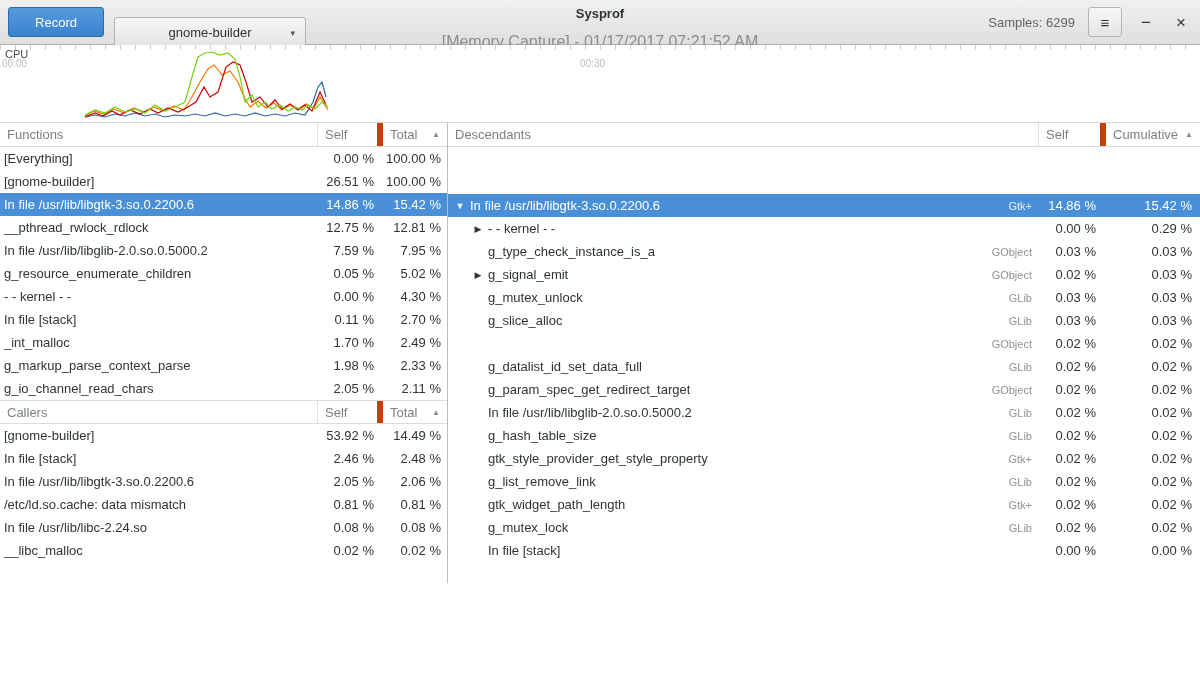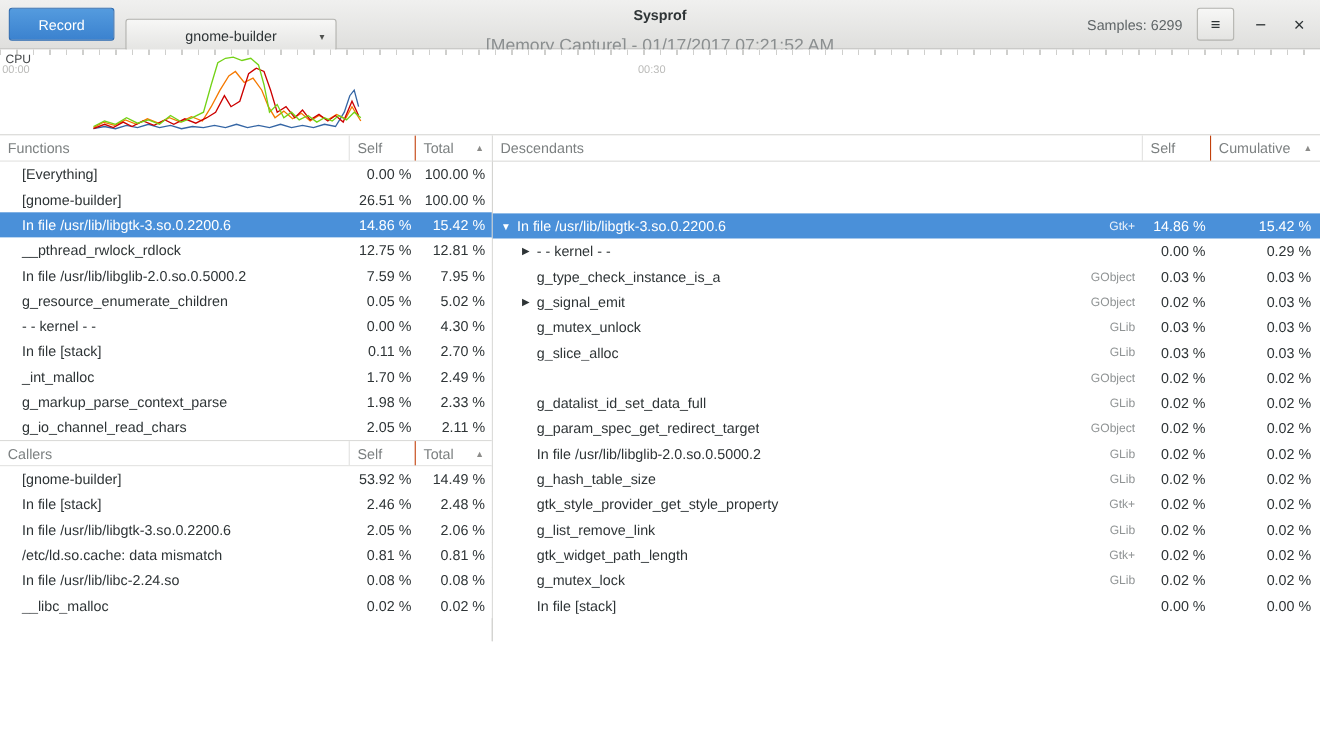--- a/index.html
+++ b/index.html
@@ -35,30 +35,30 @@
 
   
   .main{display:flex;flex:1;min-height:0;}
   .left{width:448px;flex:none;border-right:1px solid #bdbdb9;display:flex;flex-direction:column;background:#fff;}
   .right{flex:1;display:flex;flex-direction:column;background:#fff;gap:47px;}
 
   .thead{display:flex;height:24px;flex:none;border-bottom:1px solid #dbdbd9;color:#7c8081;background:#fff;}
   .thead .h{display:flex;align-items:center;padding:0 7px;}
   .h-name{flex:1;}
   .h-num{width:60px;flex:none;border-left:1px solid #e2e2e0;}
-  .h-last{width:70px;flex:none;border-left:1px solid #c2410c;justify-content:space-between;}
+  .h-last{width:70px;flex:none;border-left:6px solid #c2410c;justify-content:space-between;}
   .desc .h-num{width:62px;}
   .desc .h-last{width:100px;}
   .callers-head{border-top:1px solid #dbdbd9;}
   .sort{font-size:8px;color:#8c8c8a;}
 
   .tbody{flex:none;}
   .trow{display:flex;align-items:center;height:23px;background:#fff;}
   .trow.selected{background:#4a90d9;color:#fff;}
-  .c-name{flex:1;padding-left:20px;white-space:nowrap;overflow:hidden;}
+  .c-name{flex:1;padding-left:4px;white-space:nowrap;overflow:hidden;}
   .c-self{flex:none;width:60px;text-align:right;padding-right:3px;}
   .c-total{flex:none;width:70px;text-align:right;padding-right:6px;}
 
   .drow .exp{flex:none;width:16px;text-align:center;font-size:9px;color:#2e3436;}
   .drow.selected .exp{color:#fff;}
   .drow .d-name{flex:none;padding-left:2px;white-space:nowrap;overflow:hidden;}
   .drow .d-tag{margin-left:auto;flex:none;font-size:11px;color:#8f9394;padding-right:6px;}
   .drow.selected .d-tag{color:#eaf1fa;}
   .drow .d-self{flex:none;width:62px;text-align:right;padding-right:4px;}
   .drow .d-cum{flex:none;width:100px;text-align:right;padding-right:8px;}

